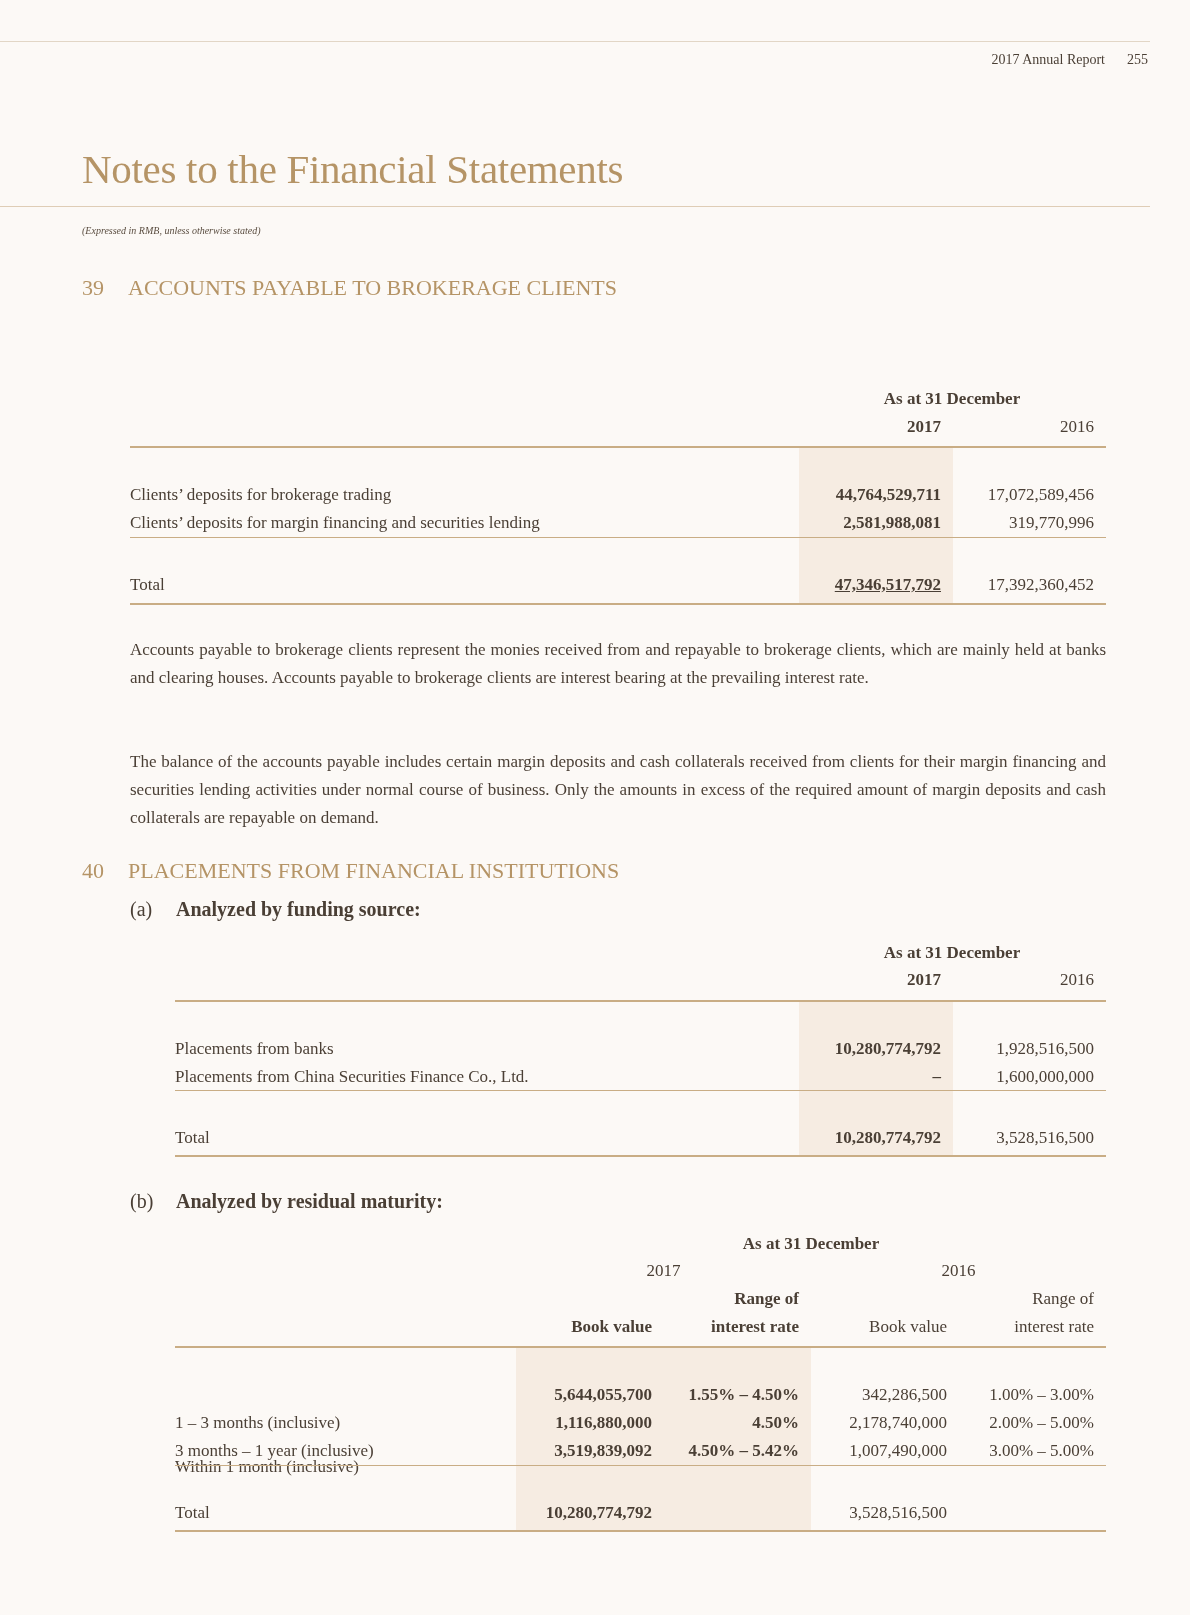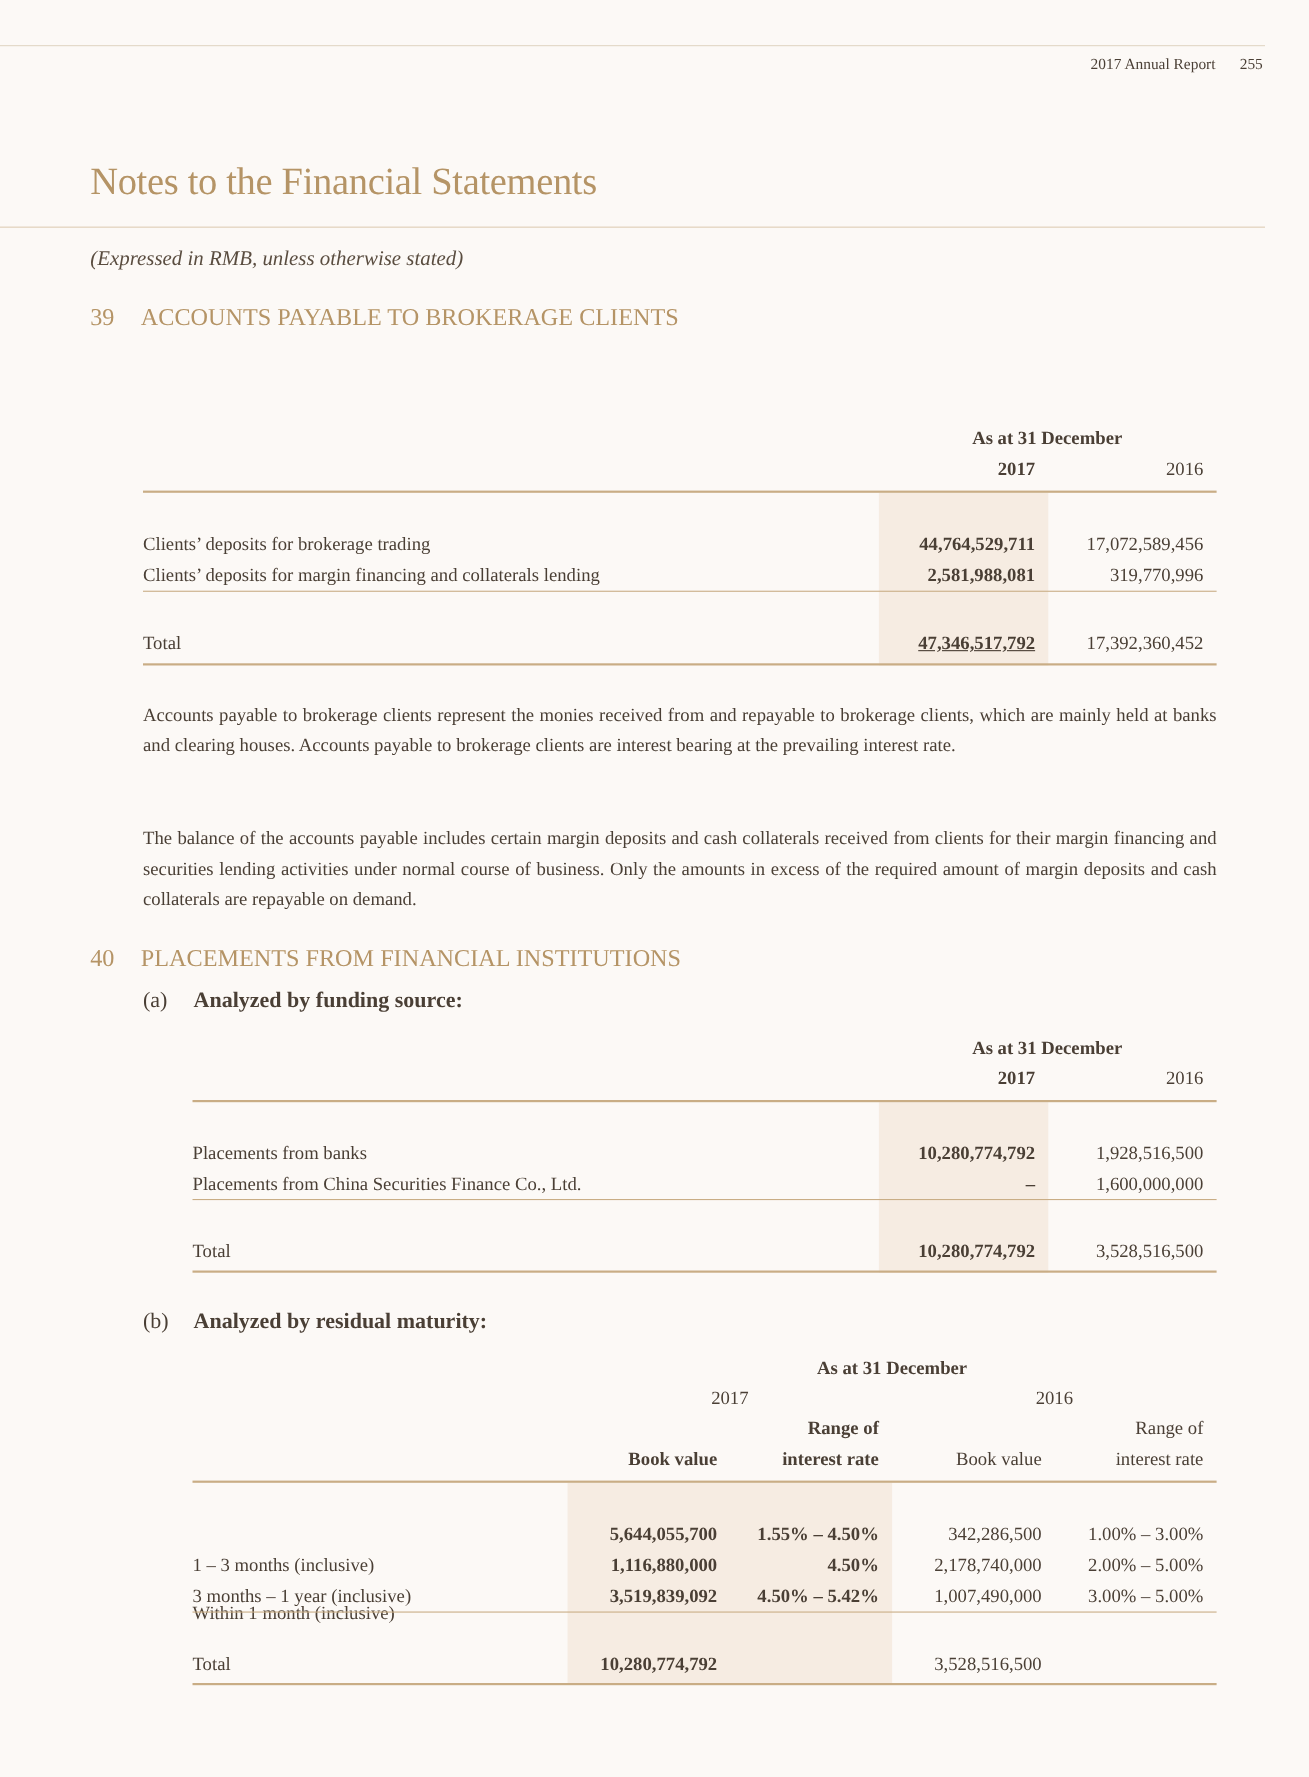--- a/index.html
+++ b/index.html
@@ -6,23 +6,23 @@
   body {
     width: 1190px; height: 1615px; position: relative; overflow: hidden;
     background: #fcf9f6;
     font-family: "Liberation Serif", "DejaVu Serif", serif;
     color: #4a3f35;
   }
   .abs { position: absolute; }
   .rule-top { left: 0; top: 41px; width: 1150px; height: 1px; background: #e2d6c6; }
   .running-head { top: 52px; right: 42px; font-size: 14px; color: #4a3f35; }
   .running-head .pg { margin-left: 22px; }
-  .page-title { left: 82px; top: 145px; font-size: 35px; color: #b59466; letter-spacing: -0.3px; }
+  .page-title { left: 82px; top: 145px; font-size: 41px; color: #b59466; letter-spacing: -0.3px; }
   .rule-title { left: 0; top: 206px; width: 1150px; height: 1px; background: #dfcdb6; }
-  .subtitle { left: 82px; top: 225px; font-size: 19px; font-style: italic; color: #5a4d40; }
+  .subtitle { left: 82px; top: 225px; font-size: 10px; font-style: italic; color: #5a4d40; }
   .section-heading { font-size: 22px; color: #b59466; }
   .section-heading .num { display: inline-block; width: 46px; }
   .sub-heading { font-size: 20px; font-weight: bold; color: #4a3f35; }
   .sub-heading .lbl { display: inline-block; width: 46px; font-weight: normal; }
 
   .table { position: absolute; }
   .shade { position: absolute; background: #f6ece2; }
   .hline-thick { position: absolute; height: 2px; background: #c9ad85; }
   .hline-thin { position: absolute; height: 1px; background: #c9ad85; }
   .cell { position: absolute; font-size: 17px; white-space: nowrap; }
@@ -54,21 +54,21 @@
   <div class="cell r b hdr" style="left:799px; width:142px; top:417px;">2017</div>
   <div class="cell r hdr" style="left:953px; width:141px; top:417px;">2016</div>
   <div class="hline-thick" style="left:130px; width:976px; top:446px;"></div>
 
   <div>
     <div class="cell" style="left:130px; top:485px;">Clients’ deposits for brokerage trading</div>
     <div class="cell r b" style="left:799px; width:142px; top:485px;">44,764,529,711</div>
     <div class="cell r" style="left:953px; width:141px; top:485px;">17,072,589,456</div>
   </div>
   <div>
-    <div class="cell" style="left:130px; top:513px;">Clients’ deposits for margin financing and collaterals lending</div>
+    <div class="cell" style="left:130px; top:513px;">Clients’ deposits for margin financing and securities lending</div>
     <div class="cell r b" style="left:799px; width:142px; top:513px;">2,581,988,081</div>
     <div class="cell r" style="left:953px; width:141px; top:513px;">319,770,996</div>
   </div>
   <div class="hline-thin" style="left:130px; width:976px; top:537px;"></div>
   <div>
     <div class="cell" style="left:130px; top:575px;">Total</div>
     <div class="cell r b" style="left:799px; width:142px; top:575px;text-decoration:underline;">47,346,517,792</div>
     <div class="cell r" style="left:953px; width:141px; top:575px;">17,392,360,452</div>
   </div>
   <div class="hline-thick" style="left:130px; width:976px; top:603px;"></div>

